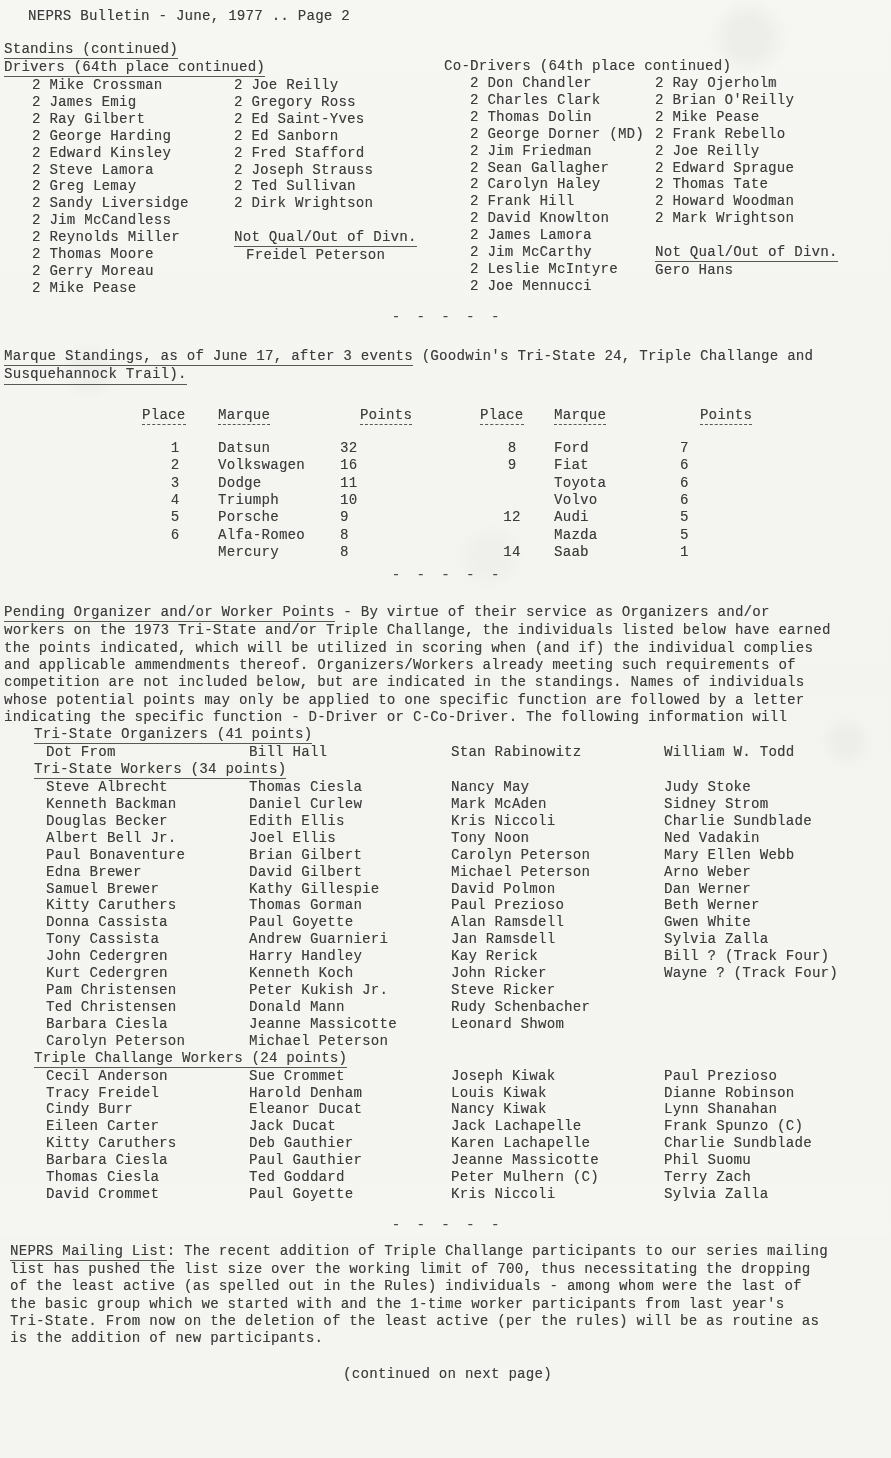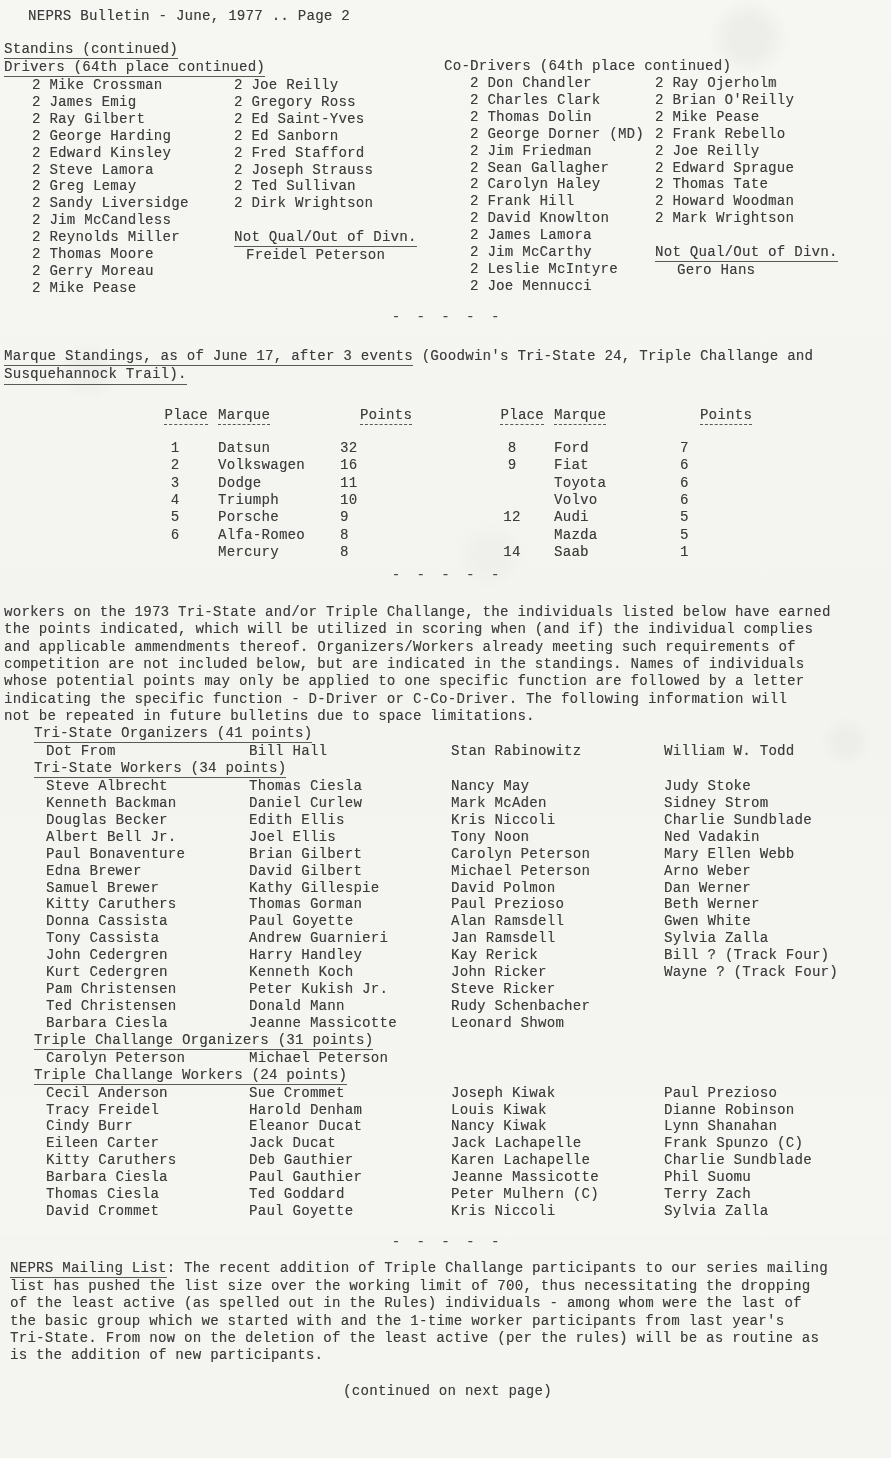--- a/index.html
+++ b/index.html
@@ -39,38 +39,38 @@
   .st-title { line-height: 17px; }
   .st-sub   { line-height: 17px; }
   .name-cols { display: flex; }
   .st-left  .name-cols { padding-left: 28px; }
   .st-left  .colA { width: 202px; flex: 0 0 202px; }
   .st-right .name-cols { padding-left: 26px; }
   .st-right .colA { width: 185px; flex: 0 0 185px; }
   .colA, .colB { line-height: 16.9px; }
   .notqual { margin-top: 16.9px; }
   .nq-name1 { margin-left: 12px; }
-  .nq-name2 { margin-left: 22px; }
+  .nq-name2 { }
 
   .sep { text-align: center; line-height: 17px; letter-spacing: 4px; color: #4a4a4a; }
   .sep1 { margin-top: 12px; }
   .sep2 { margin-top: 6px; }
   .sep3 { margin-top: 14px; }
 
   
   .marque-head { margin-top: 22px; line-height: 17.5px; }
   .marque-tables { display: flex; margin-left: 138px; gap: 48px; margin-top: 22px; }
   .mtable .mrow, .mtable .row { display: grid; line-height: 17.3px; }
   .mtable-l .mrow, .mtable-l .row { grid-template-columns: 66px 132px 92px; }
   .mtable-r .mrow, .mtable-r .row { grid-template-columns: 64px 136px 92px; }
   .mtable .c0 { text-align: center; }
   .mtable .c1 { padding-left: 10px; }
   .mtable .c2 { }
   .mtable .hcell { text-align: left; }
-  .mtable .hcell.hc0 { text-align: right; }
+  .mtable .hcell.hc0 { text-align: left; }
   .mtable .hcell .ul { border-bottom-style: dashed; border-bottom-width: 1.4px; }
   .mtable .body { margin-top: 15px; }
 
   
   .pending { margin-top: 20px; line-height: 17.3px; }
   .pending .row, .para .row { white-space: pre; }
 
   
   .group-heading { padding-left: 30px; line-height: 17px; }
   .gcols { display: flex; padding-left: 42px; }
@@ -263,28 +263,28 @@
             <span class="cell c1">Saab</span>
             <span class="cell c2">1</span>
           </div>
         </div>
     </div>
   </div>
 
   <div class="sep sep2">- - - - -</div>
 
   <div class="pending para">
+    <div class="row"><span class="ul">Pending Organizer and/or Worker Points</span><span> - By virtue of their service as Organizers and/or</span></div>
     <div>
         <div class="row">workers on the 1973 Tri-State and/or Triple Challange, the individuals listed below have earned</div>
         <div class="row">the points indicated, which will be utilized in scoring when (and if) the individual complies</div>
         <div class="row">and applicable ammendments thereof. Organizers/Workers already meeting such requirements of</div>
         <div class="row">competition are not included below, but are indicated in the standings. Names of individuals</div>
         <div class="row">whose potential points may only be applied to one specific function are followed by a letter</div>
         <div class="row">indicating the specific function - D-Driver or C-Co-Driver. The following information will</div>
-        <div class="row">not be repeated in future bulletins due to space limitations.</div>
       </div>
   </div>
 
   <div class="group-heading"><span class="ul">Tri-State Organizers (41 points)</span></div>
   <div class="gcols">
     <div class="gcol g0">
         <div class="row">Dot From</div>
       </div>
     <div class="gcol g1">
         <div class="row">Bill Hall</div>
@@ -359,21 +359,20 @@
         <div class="row">Arno Weber</div>
         <div class="row">Dan Werner</div>
         <div class="row">Beth Werner</div>
         <div class="row">Gwen White</div>
         <div class="row">Sylvia Zalla</div>
         <div class="row">Bill ? (Track Four)</div>
         <div class="row">Wayne ? (Track Four)</div>
       </div>
   </div>
 
-  <div class="group-heading"><span class="ul">Triple Challange Organizers (31 points)</span></div>
   <div class="gcols">
     <div class="gcol g0">
         <div class="row">Carolyn Peterson</div>
       </div>
     <div class="gcol g1">
         <div class="row">Michael Peterson</div>
       </div>
     <div class="gcol g2"></div>
     <div class="gcol g3"></div>
   </div>

